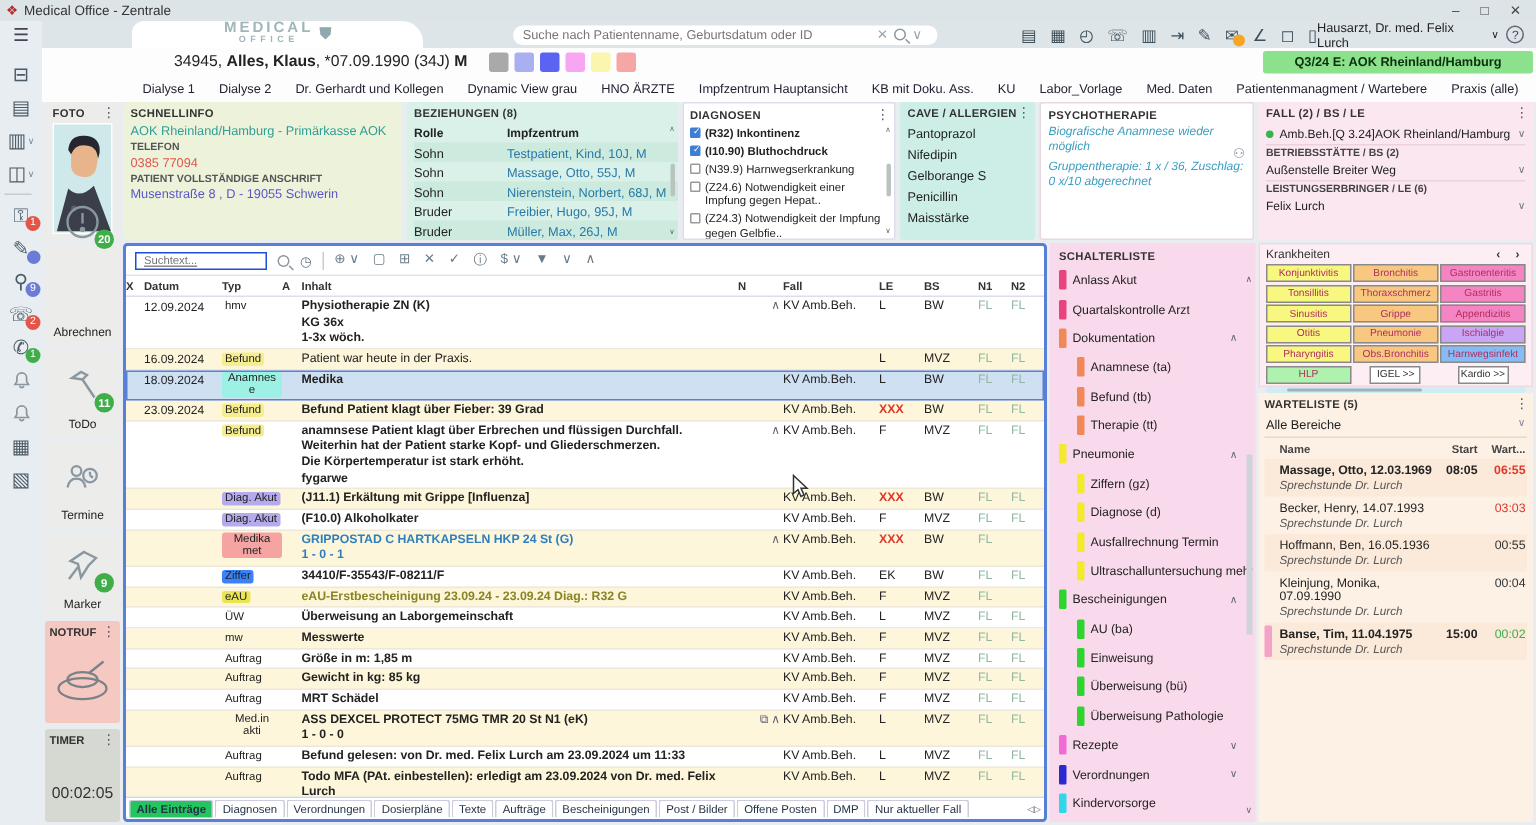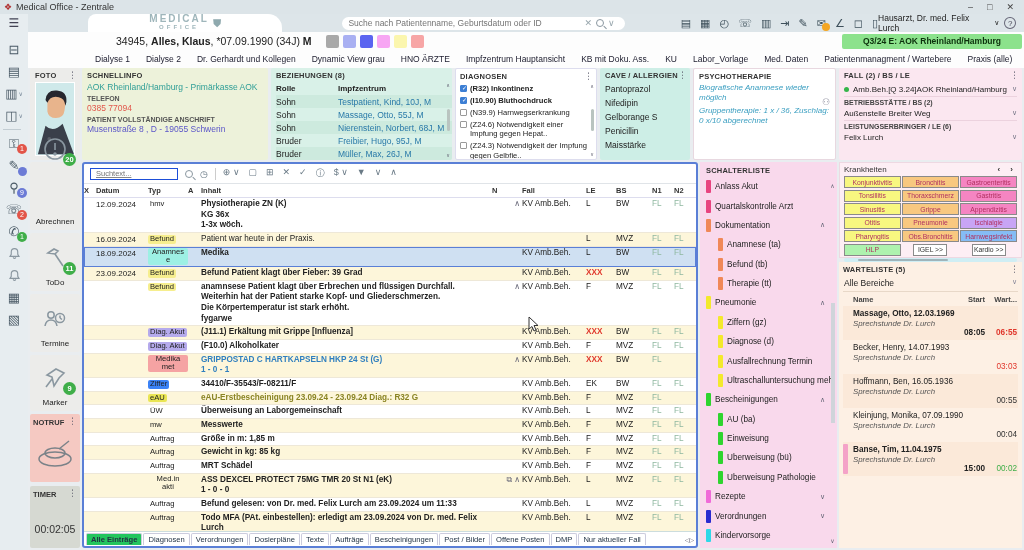--- a/index.html
+++ b/index.html
@@ -148,21 +148,21 @@
   .khscroll { height:4px; background:#cfeef4; margin-top:2px; border-radius:2px; position:relative; }
   .khscroll:after { content:""; position:absolute; left:14px; width:90px; height:2px; top:1px; background:#9fb4ba; border-radius:2px; }
 
   
   .warte { left:839px; top:262px; width:183px; height:286px; background:#fdf0e4; padding:3px 4px; }
   .warte-filter { display:flex; font-size:8.5px; border-bottom:1px solid #e8d8c8; padding:2px 1px 3px; }
   .warte-filter .dd { margin-left:auto; color:#889; font-size:7px; }
   .warte-cols { display:flex; font-size:7.5px; font-weight:bold; color:#444; padding:3px 1px 2px 10px; }
   .wc-start { margin-left:auto; width:30px; text-align:right; }
   .wc-wait { width:32px; text-align:right; }
-  .wrow { display:flex; padding:3px 1px 3px 10px; position:relative;flex-direction:column; }
+  .wrow { display:flex; padding:3px 1px 3px 10px; position:relative; }
   .wrow:nth-child(odd) { background:#fbe9d9; }
   .wname { font-size:8.2px; }
   .wsub { font-style:italic; color:#555; font-size:7.8px; margin-top:1px; }
   .wtimes { margin-left:auto; display:flex; flex:0 0 auto; }
   .wstart { width:30px; text-align:right; font-size:8.2px; font-weight:bold; }
   .wwait { width:32px; text-align:right; font-size:8.2px; }
   .wmark { position:absolute; left:0; top:2px; bottom:2px; width:5px; background:#f4a2c8; border-radius:1px; }
 
   .cursor-svg { left:528px; top:316px; width:12px; height:16px; z-index:50; }
 </style>

